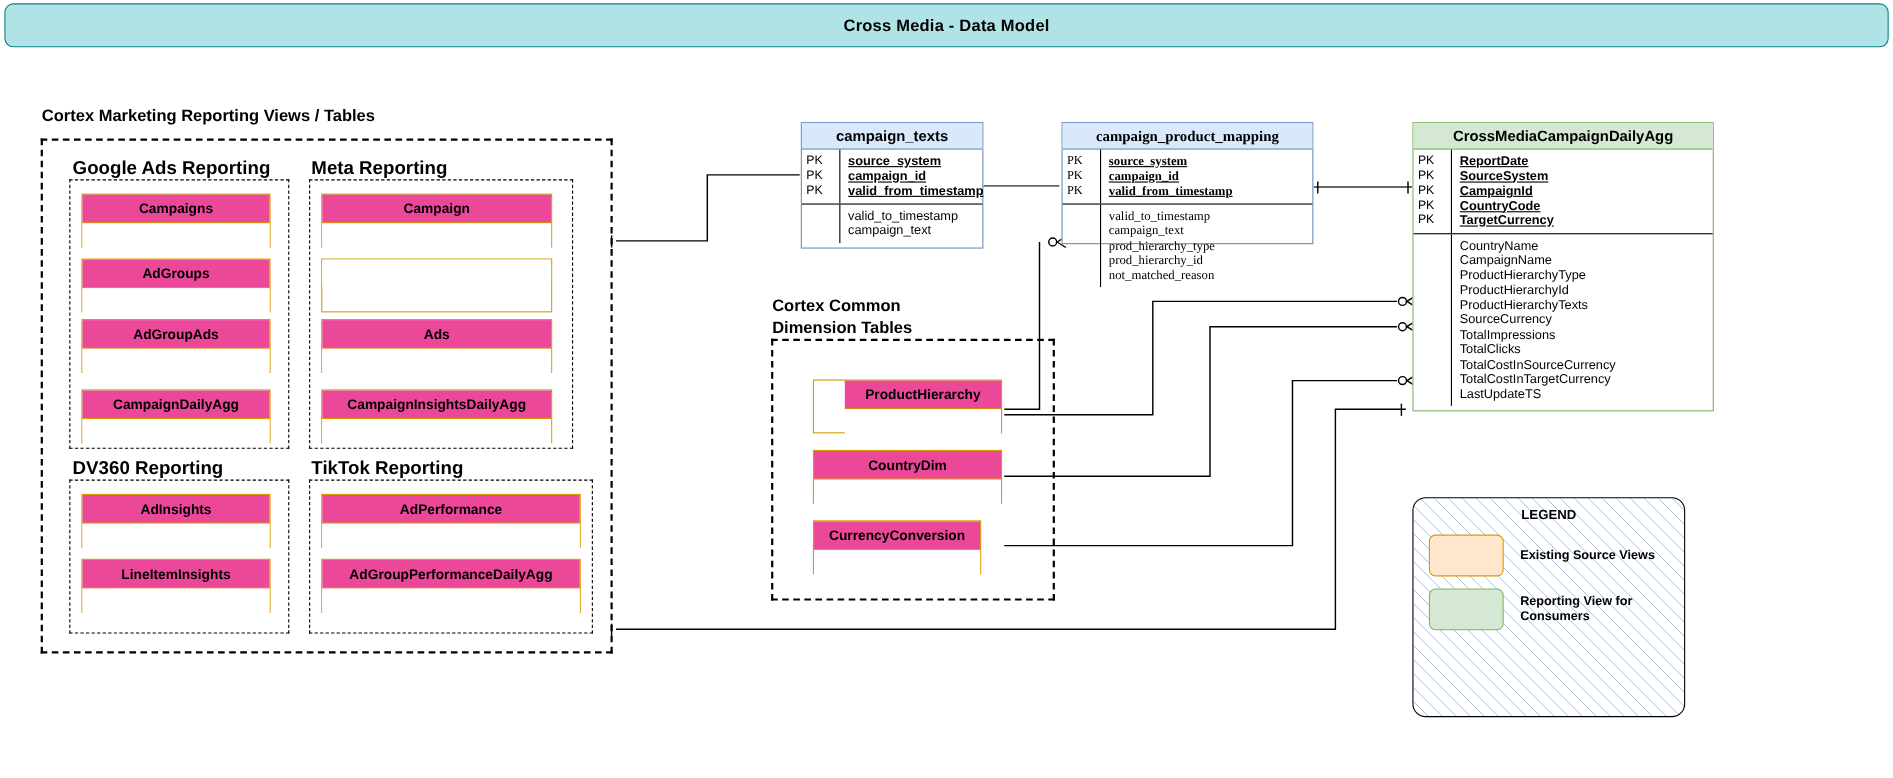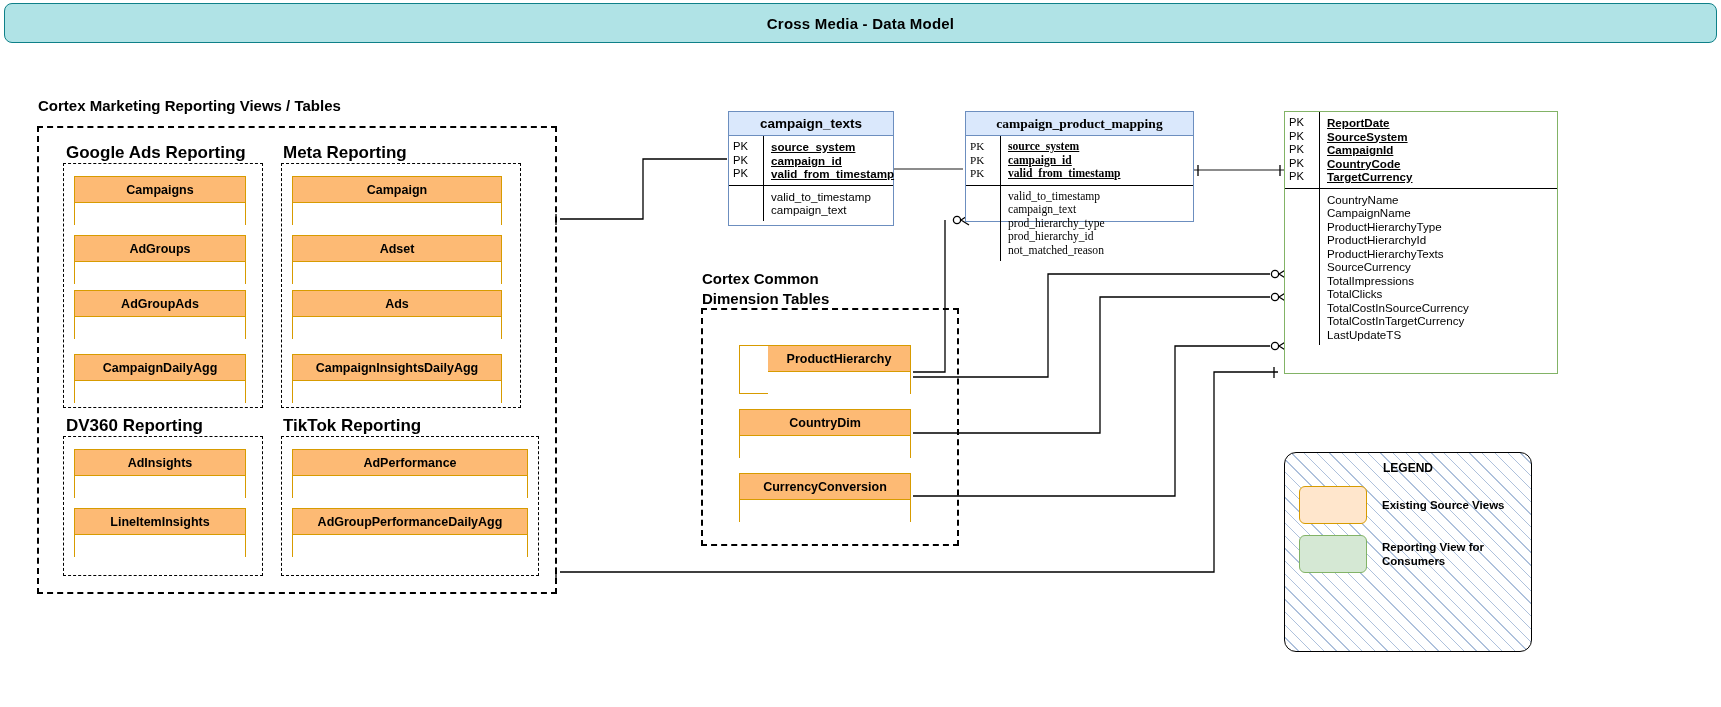--- a/index.html
+++ b/index.html
@@ -23,21 +23,21 @@
   .section-title{font-size:15px;font-weight:bold;}
   .group-title{font-size:17px;font-weight:bold;}
 
   
   .dashed{border:2px dashed #000;background:transparent;}
   .dashed-thin{border:1.6px dashed #000;background:transparent;}
 
   
   .ent{border:1.4px solid #d79b00;background:#ffffff;}
   .ent > .hd{
-    background:#fdba74;border-bottom:1.4px solid #d79b00;
+    background:#ec4899;border-bottom:1.4px solid #d79b00;
     height:25px;display:flex;align-items:center;justify-content:center;
     font-size:12.5px;font-weight:bold;
   }
   .ent > .bd{height:24px;background:#ffffff;}
 
   
   .er{background:#fff;}
   .er .er-hd{
     height:23px;display:flex;align-items:center;justify-content:center;
     font-size:13.5px;font-weight:bold;
@@ -153,21 +153,20 @@
 </div>
 
 <div class="abs group-title" style="left:283px;top:143px;">Meta Reporting</div>
 <div class="abs dashed-thin" style="left:281px;top:163px;width:240px;height:245px;"></div>
 
 <div class="abs ent" style="left:292px;top:176px;width:210px;height:49px;">
   <div class="hd">Campaign</div>
   <div class="bd"></div>
 </div>
 <div class="abs ent" style="left:292px;top:235px;width:210px;height:49px;">
-  <div class="hd">Adset</div>
   <div class="bd"></div>
 </div>
 <div class="abs ent" style="left:292px;top:290px;width:210px;height:49px;">
   <div class="hd">Ads</div>
   <div class="bd"></div>
 </div>
 <div class="abs ent" style="left:292px;top:354px;width:210px;height:49px;">
   <div class="hd">CampaignInsightsDailyAgg</div>
   <div class="bd"></div>
 </div>
@@ -203,21 +202,21 @@
 <div class="abs dashed" style="left:701px;top:308px;width:258px;height:238px;"></div>
 
 <div class="abs ent" style="left:739px;top:345px;width:172px;height:49px;padding-left:28px;">
   <div class="hd">ProductHierarchy</div>
   <div class="bd"></div>
 </div>
 <div class="abs ent" style="left:739px;top:409px;width:172px;height:49px;">
   <div class="hd">CountryDim</div>
   <div class="bd"></div>
 </div>
-<div class="abs ent" style="left:739px;top:473px;width:172px;height:49px;">
+<div class="abs ent" style="left:739px;top:473px;width:153px;height:49px;">
   <div class="hd">CurrencyConversion</div>
   <div class="bd"></div>
 </div>
 
 <div class="abs er blue" style="left:728px;top:111px;width:166px;height:115px;">
   <div class="er-hd">campaign_texts</div>
   <div class="er-sec er-pk">
     <div class="keycol">
       <div class="er-row">PK</div>
       <div class="er-row">PK</div>
@@ -258,20 +257,21 @@
       <div class="er-row">valid_to_timestamp</div>
       <div class="er-row">campaign_text</div>
       <div class="er-row">prod_hierarchy_type</div>
       <div class="er-row">prod_hierarchy_id</div>
       <div class="er-row">not_matched_reason</div>
     </div>
   </div>
 </div>
 
 <div class="abs er green" style="left:1284px;top:111px;width:274px;height:263px;">
+  <div class="er-hd">CrossMediaCampaignDailyAgg</div>
   <div class="er-sec er-pk">
     <div class="keycol">
       <div class="er-row">PK</div>
       <div class="er-row">PK</div>
       <div class="er-row">PK</div>
       <div class="er-row">PK</div>
       <div class="er-row">PK</div>
     </div>
     <div class="fieldcol">
       <div class="er-row k">ReportDate</div>

